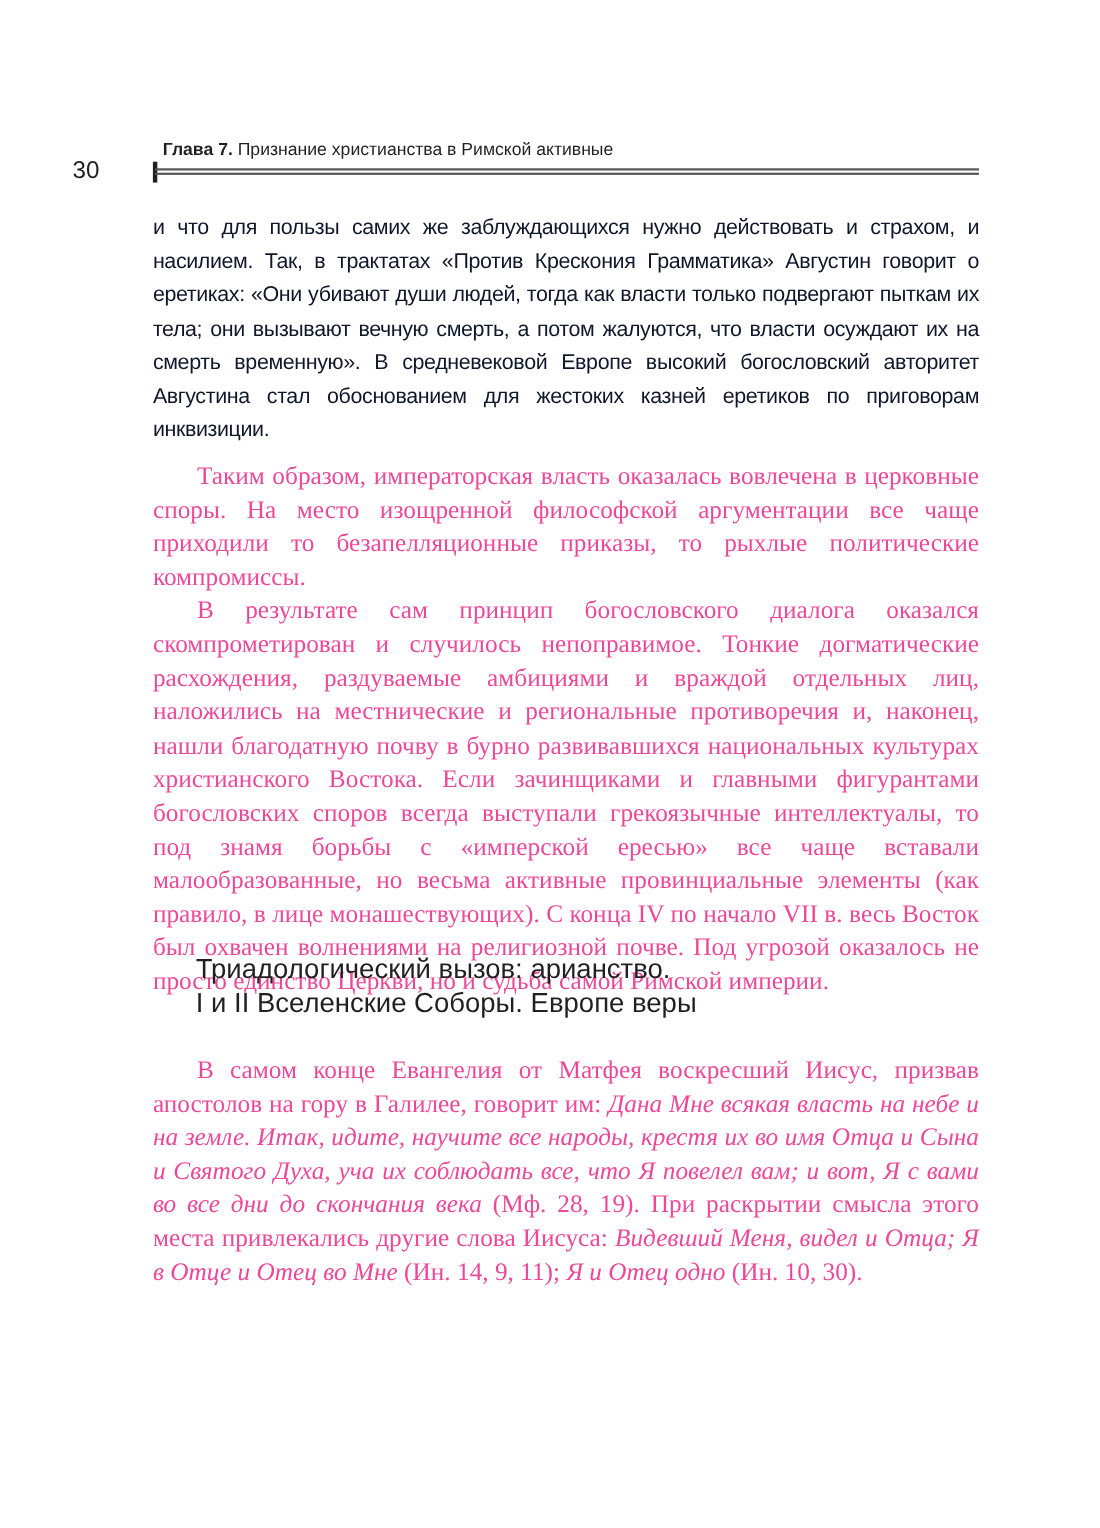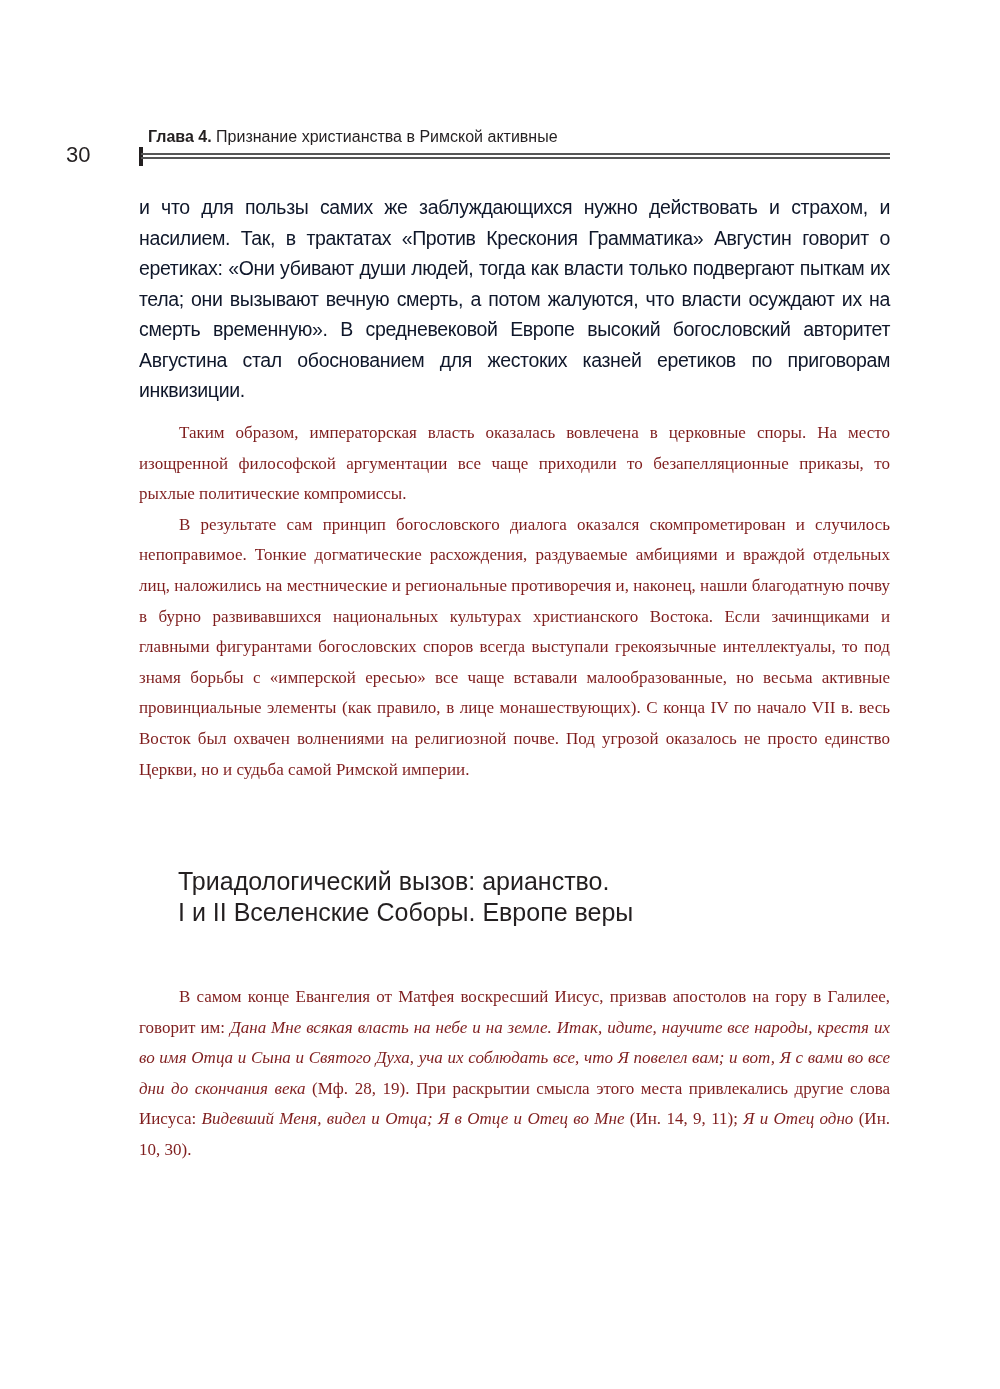--- a/index.html
+++ b/index.html
@@ -4,33 +4,33 @@
 <style>
   html, body { margin: 0; padding: 0; background: #ffffff; }
   body { width: 1000px; height: 1389px; position: relative; overflow: hidden; color: #231f20; }
   .page-number { position: absolute; left: 66px; top: 142px; font-family: "Liberation Sans", sans-serif; font-size: 22px; color: #231f20; }
   .running-head { position: absolute; left: 148px; top: 128px; font-family: "Liberation Sans", sans-serif; font-size: 16px; color: #231f20; white-space: nowrap; }
   .running-head b { font-weight: bold; }
   .rule-tick { position: absolute; left: 139px; top: 147px; width: 4px; height: 19px; background: #231f20; }
   .rule-line1 { position: absolute; left: 141px; top: 153px; width: 749px; height: 1.5px; background: #555; }
   .rule-line2 { position: absolute; left: 141px; top: 157px; width: 749px; height: 1.5px; background: #555; }
   .sans-block { position: absolute; left: 139px; top: 192px; width: 751px; font-family: "Liberation Sans", sans-serif; font-size: 19.5px; line-height: 30.5px; text-align: justify; text-align-last: left; color: #0f172a; letter-spacing: -0.35px; }
-  .serif-block { position: absolute; left: 139px; width: 751px; font-family: "Liberation Serif", serif; font-size: 17px; line-height: 30.6px; text-align: justify; color: #7f1d1d; }
+  .serif-block { position: absolute; left: 139px; width: 751px; font-family: "Liberation Serif", serif; font-size: 23px; line-height: 30.6px; text-align: justify; color: #ec4899; }
   .serif-block p { margin: 0; text-indent: 40px; }
   .block-a { top: 418px; }
-  .block-b { top: 958px; margin-top: 24px; }
+  .block-b { top: 958px; }
   .heading { position: absolute; left: 178px; top: 866px; font-family: "Liberation Sans", sans-serif; font-size: 25px; line-height: 31px; color: #231f20; }
   .heading div { white-space: nowrap; }
   i { font-style: italic; }
 </style>
 </head>
 <body>
 
 <div class="page-number">30</div>
-<div class="running-head"><b>Глава 4.</b> <span>Признание христианства в Римской активные</span></div>
+<div class="running-head"><b>Глава 7.</b> <span>Признание христианства в Римской активные</span></div>
 <div class="rule-tick"></div>
 <div class="rule-line1"></div>
 <div class="rule-line2"></div>
 
 <div class="sans-block">и что для пользы самих же заблуждающихся нужно действовать и страхом, и насилием. Так, в трактатах «Против Крескония Грамматика» Августин говорит о еретиках: «Они убивают души людей, тогда как власти только подвергают пыткам их тела; они вызывают вечную смерть, а потом жалуются, что власти осуждают их на смерть временную». В средневековой Европе высокий богословский авторитет Августина стал обоснованием для жестоких казней еретиков по приговорам инквизиции.</div>
 
 <div class="serif-block block-a">
   <p>Таким образом, императорская власть оказалась вовлечена в церковные споры. На место изощренной философской аргументации все чаще приходили то безапелляционные приказы, то рыхлые политические компромиссы.</p>
   <p>В результате сам принцип богословского диалога оказался скомпрометирован и случилось непоправимое. Тонкие догматические расхождения, раздуваемые амбициями и враждой отдельных лиц, наложились на местнические и региональные противоречия и, наконец, нашли благодатную почву в бурно развивавшихся национальных культурах христианского Востока. Если зачинщиками и главными фигурантами богословских споров всегда выступали грекоязычные интеллектуалы, то под знамя борьбы с «имперской ересью» все чаще вставали малообразованные, но весьма активные провинциальные элементы (как правило, в лице монашествующих). С конца IV по начало VII в. весь Восток был охвачен волнениями на религиозной почве. Под угрозой оказалось не просто единство Церкви, но и судьба самой Римской империи.</p>
 </div>

